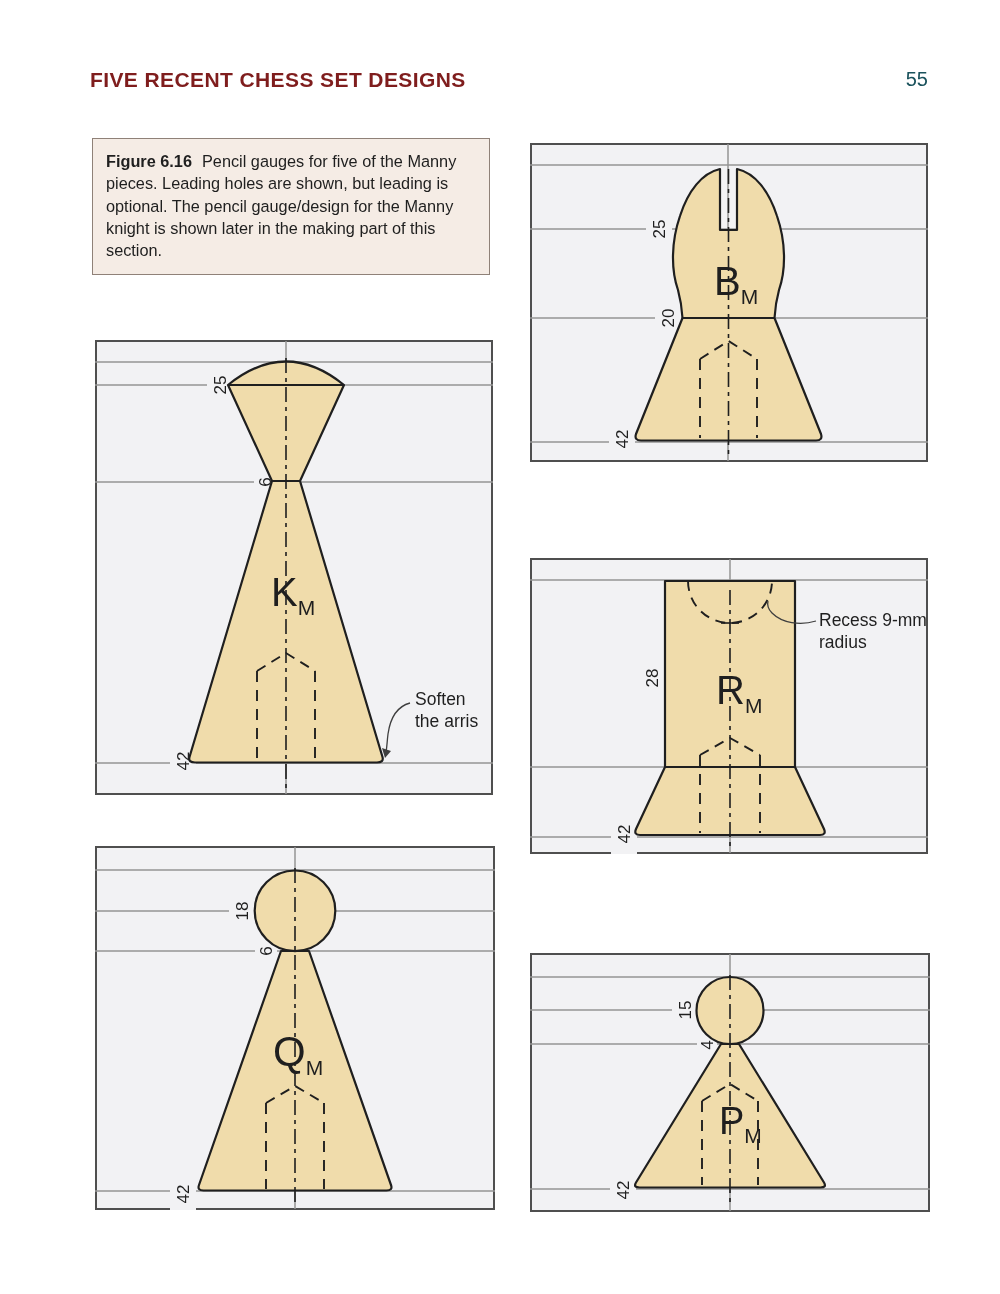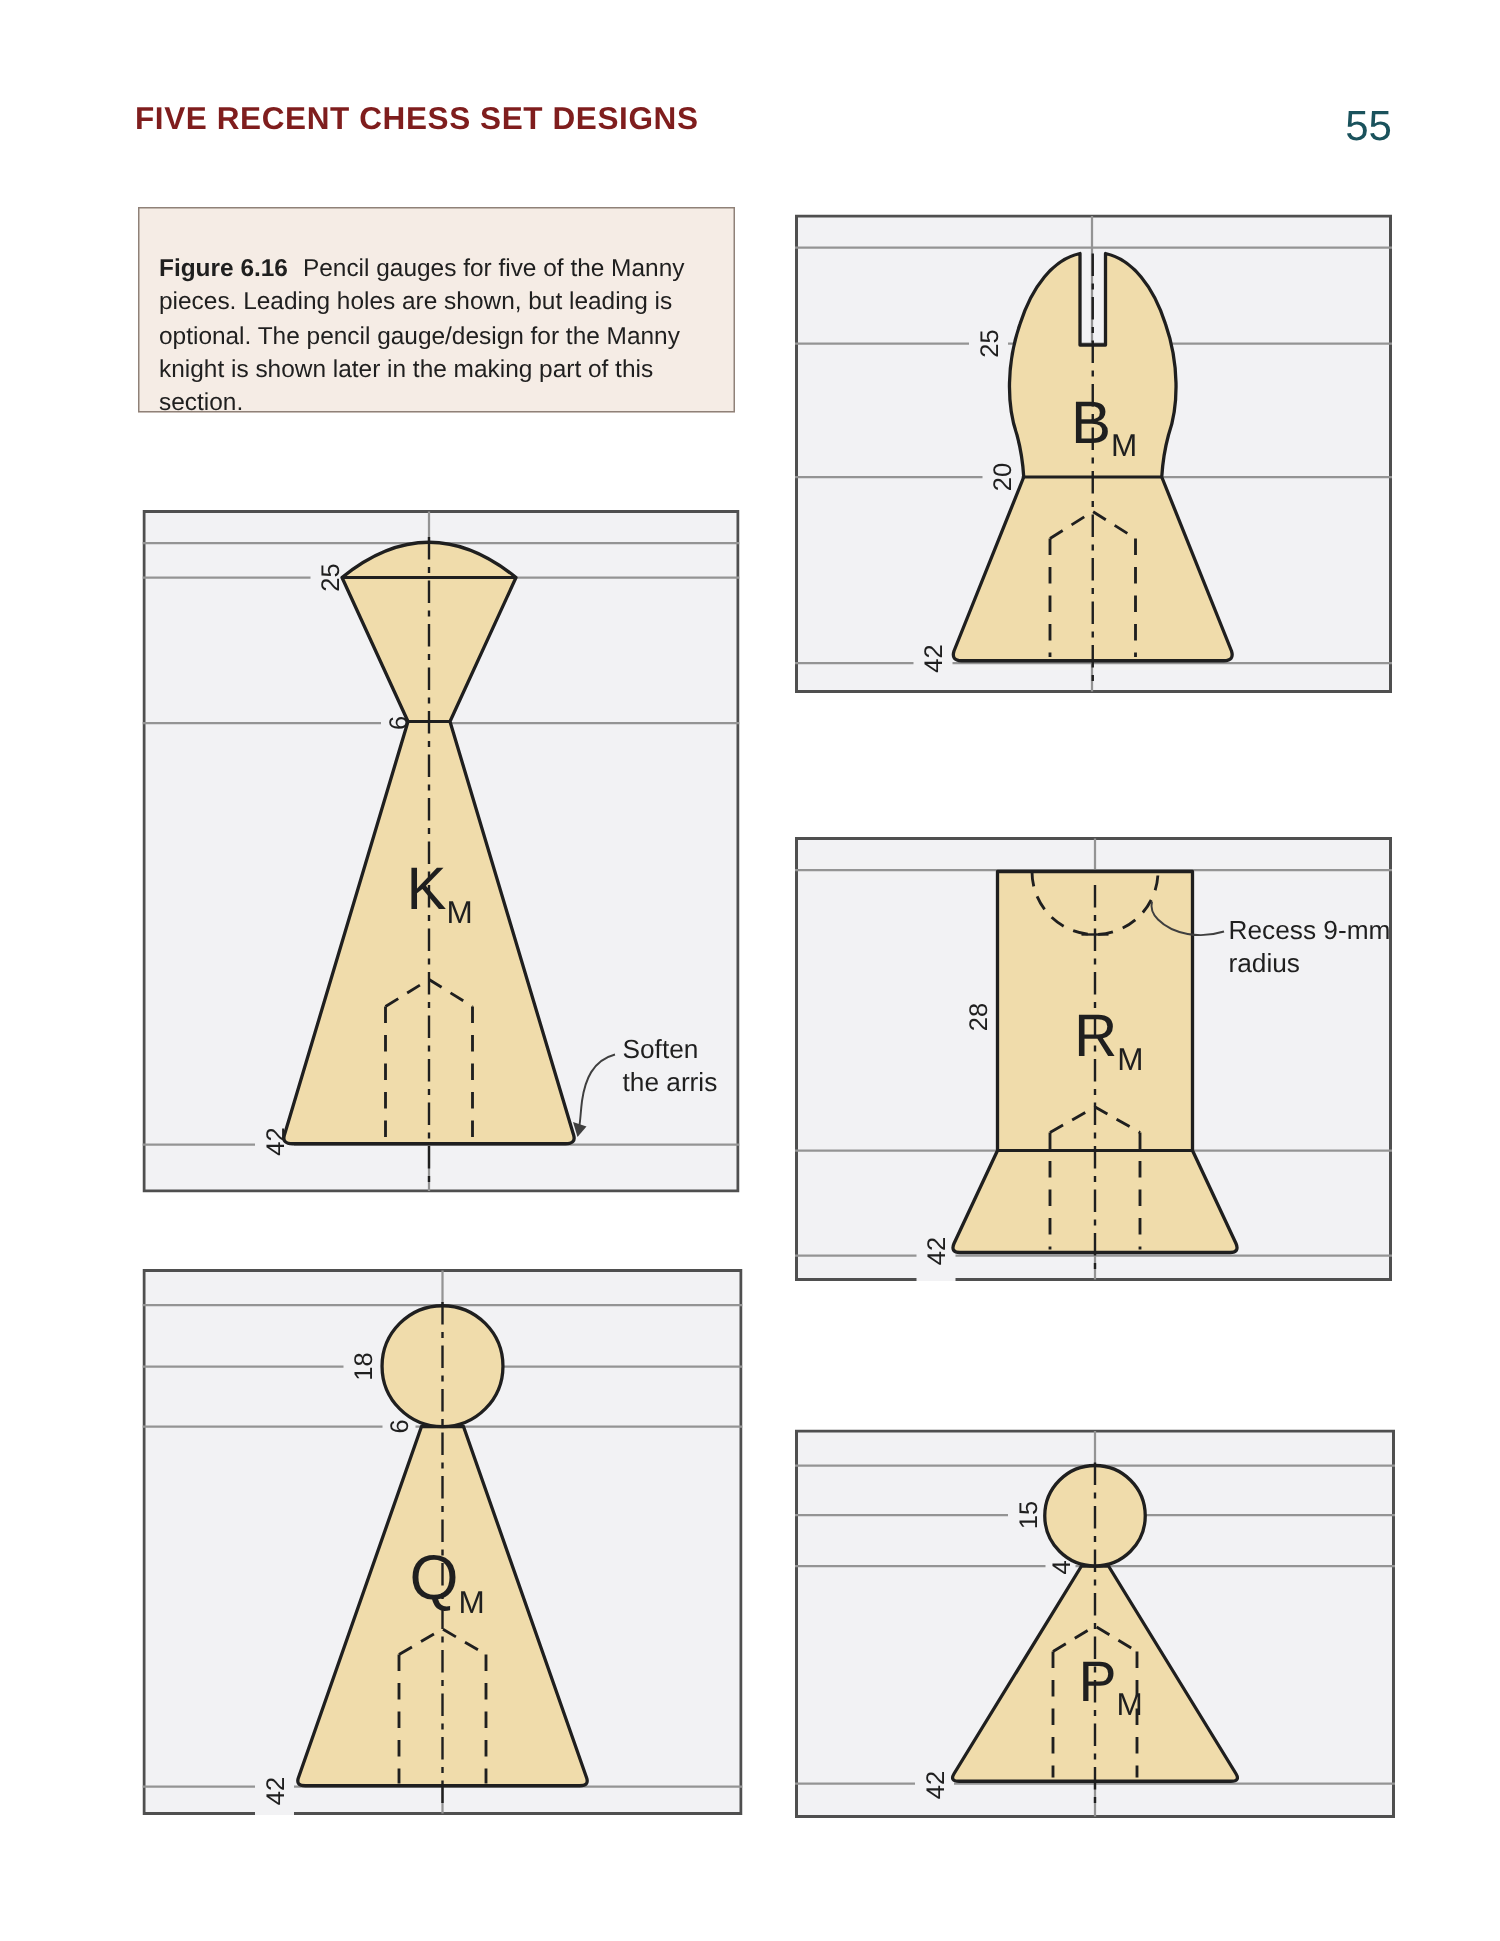--- a/index.html
+++ b/index.html
@@ -7,26 +7,26 @@
     width:1000px;height:1294px;position:relative;background:#ffffff;
     font-family:"Liberation Sans",sans-serif;color:#222;
     -webkit-font-smoothing:antialiased;
   }
   .header-title{
     position:absolute;left:90px;top:68px;
     font-size:21px;font-weight:600;letter-spacing:0.4px;color:#7f1d1d;
   }
   .page-number{
     position:absolute;right:72px;top:68px;
-    font-size:28px;font-weight:500;color:#1a525c;
+    font-size:20px;font-weight:500;color:#1a525c;
   }
   .caption-box{
     position:absolute;left:92px;top:138px;width:398px;height:137px;
     box-sizing:border-box;background:#f5ece5;border:1px solid #8f8178;
-    padding:29px 13px;font-size:16.3px;line-height:1.37;color:#1f1f1f;
+    padding:11px 13px;font-size:16.3px;line-height:1.37;color:#1f1f1f;
   }
   .caption-box .fig-label{font-weight:bold;margin-right:10px;}
   .panel{position:absolute;}
   svg text{font-family:"Liberation Sans",sans-serif;fill:#1f1f1f;}
   .dim{font-size:17px;font-weight:500;}
   .plabel{font-size:40px;font-weight:500;}
   .plabel .sub{font-size:21px;}
   .note{font-size:17.5px;}
   .grid{stroke:#949494;stroke-width:1.5;fill:none;}
   .pborder{fill:#f2f2f4;stroke:#4f4f4f;stroke-width:2;}

